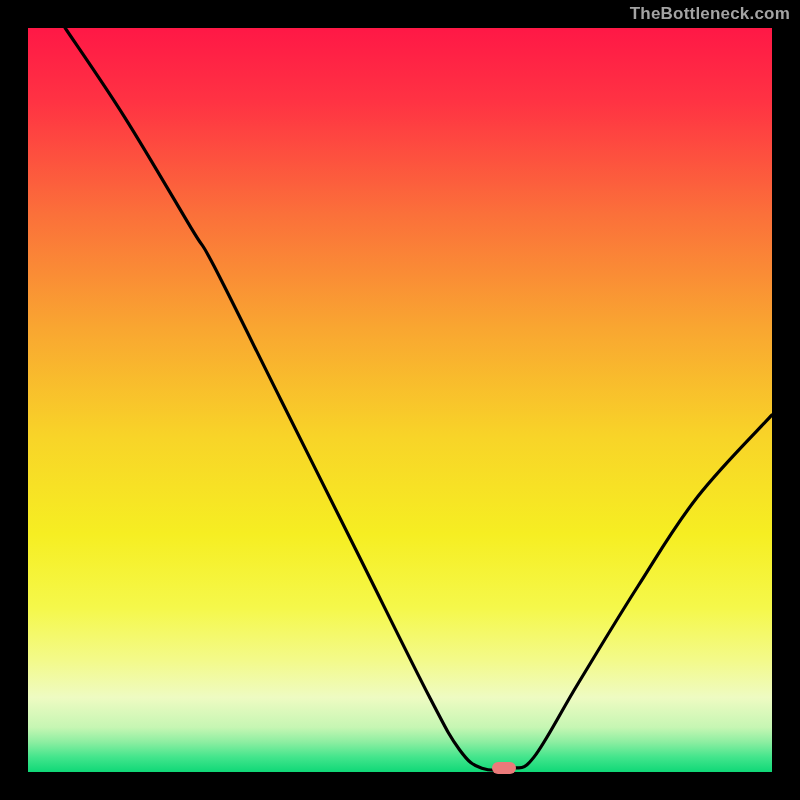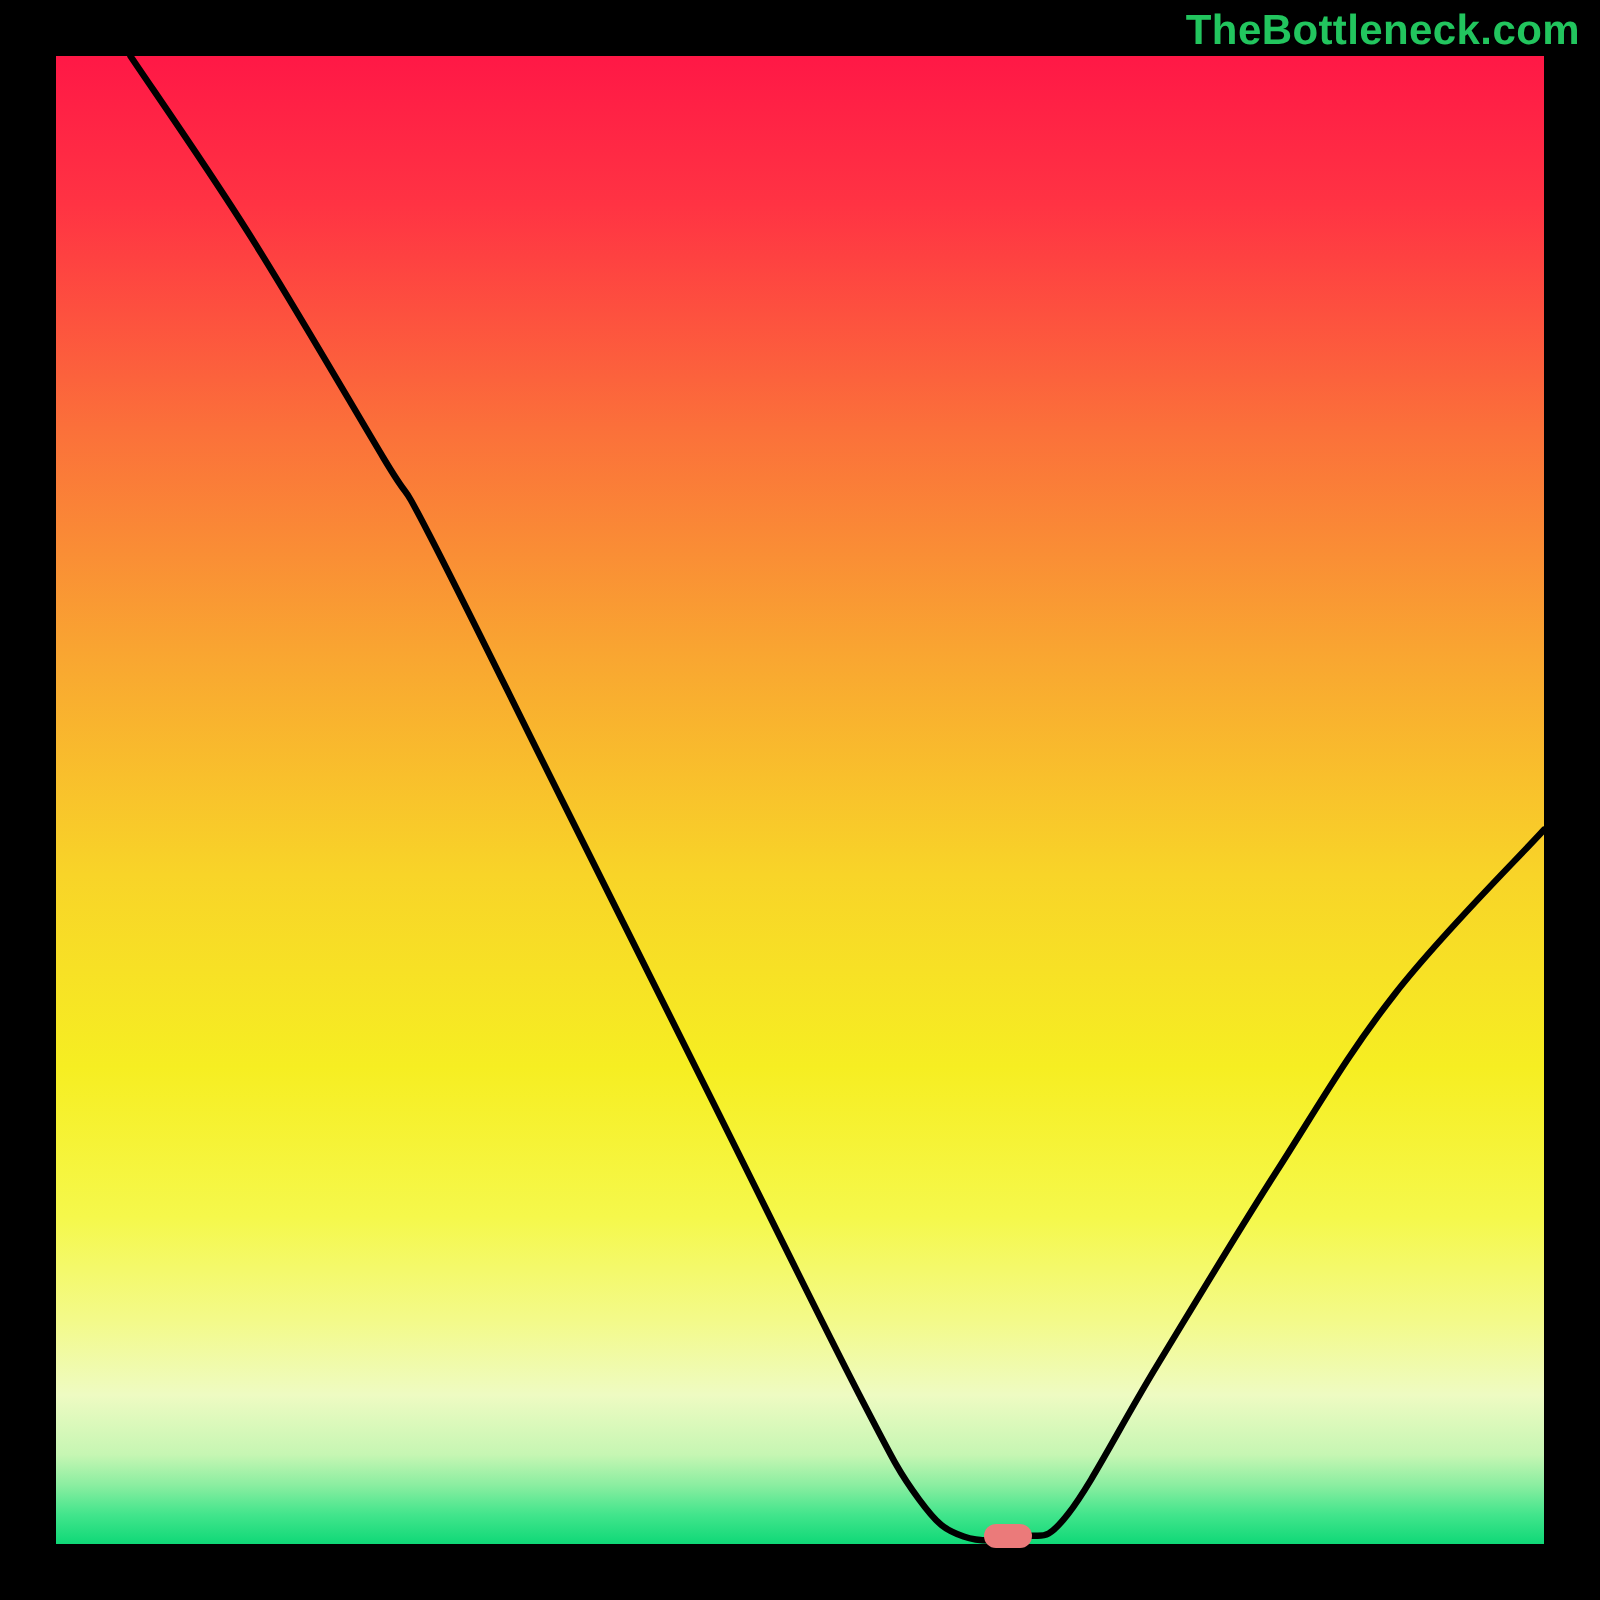--- a/index.html
+++ b/index.html
@@ -32,22 +32,22 @@
     width: 744px;
     height: 744px;
     pointer-events: none;
   }
   .watermark {
     position: absolute;
     top: 4px;
     right: 10px;
     font-family: Arial, Helvetica, sans-serif;
     font-weight: 600;
-    font-size: 21px;
-    color: #22c55e;
+    font-size: 17px;
+    color: #a3a3a3;
     letter-spacing: 0.2px;
     user-select: none;
   }
   .marker {
     position: absolute;
     
     border-radius: 999px;
   }
 </style>
 </head>

